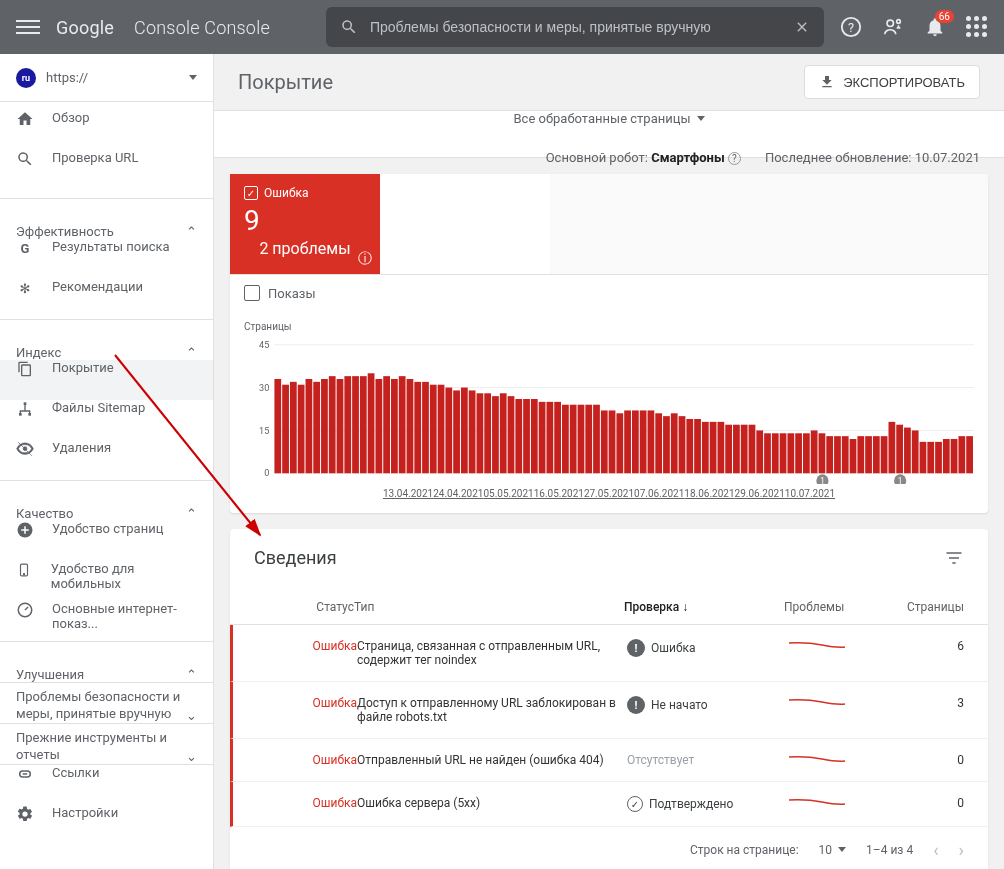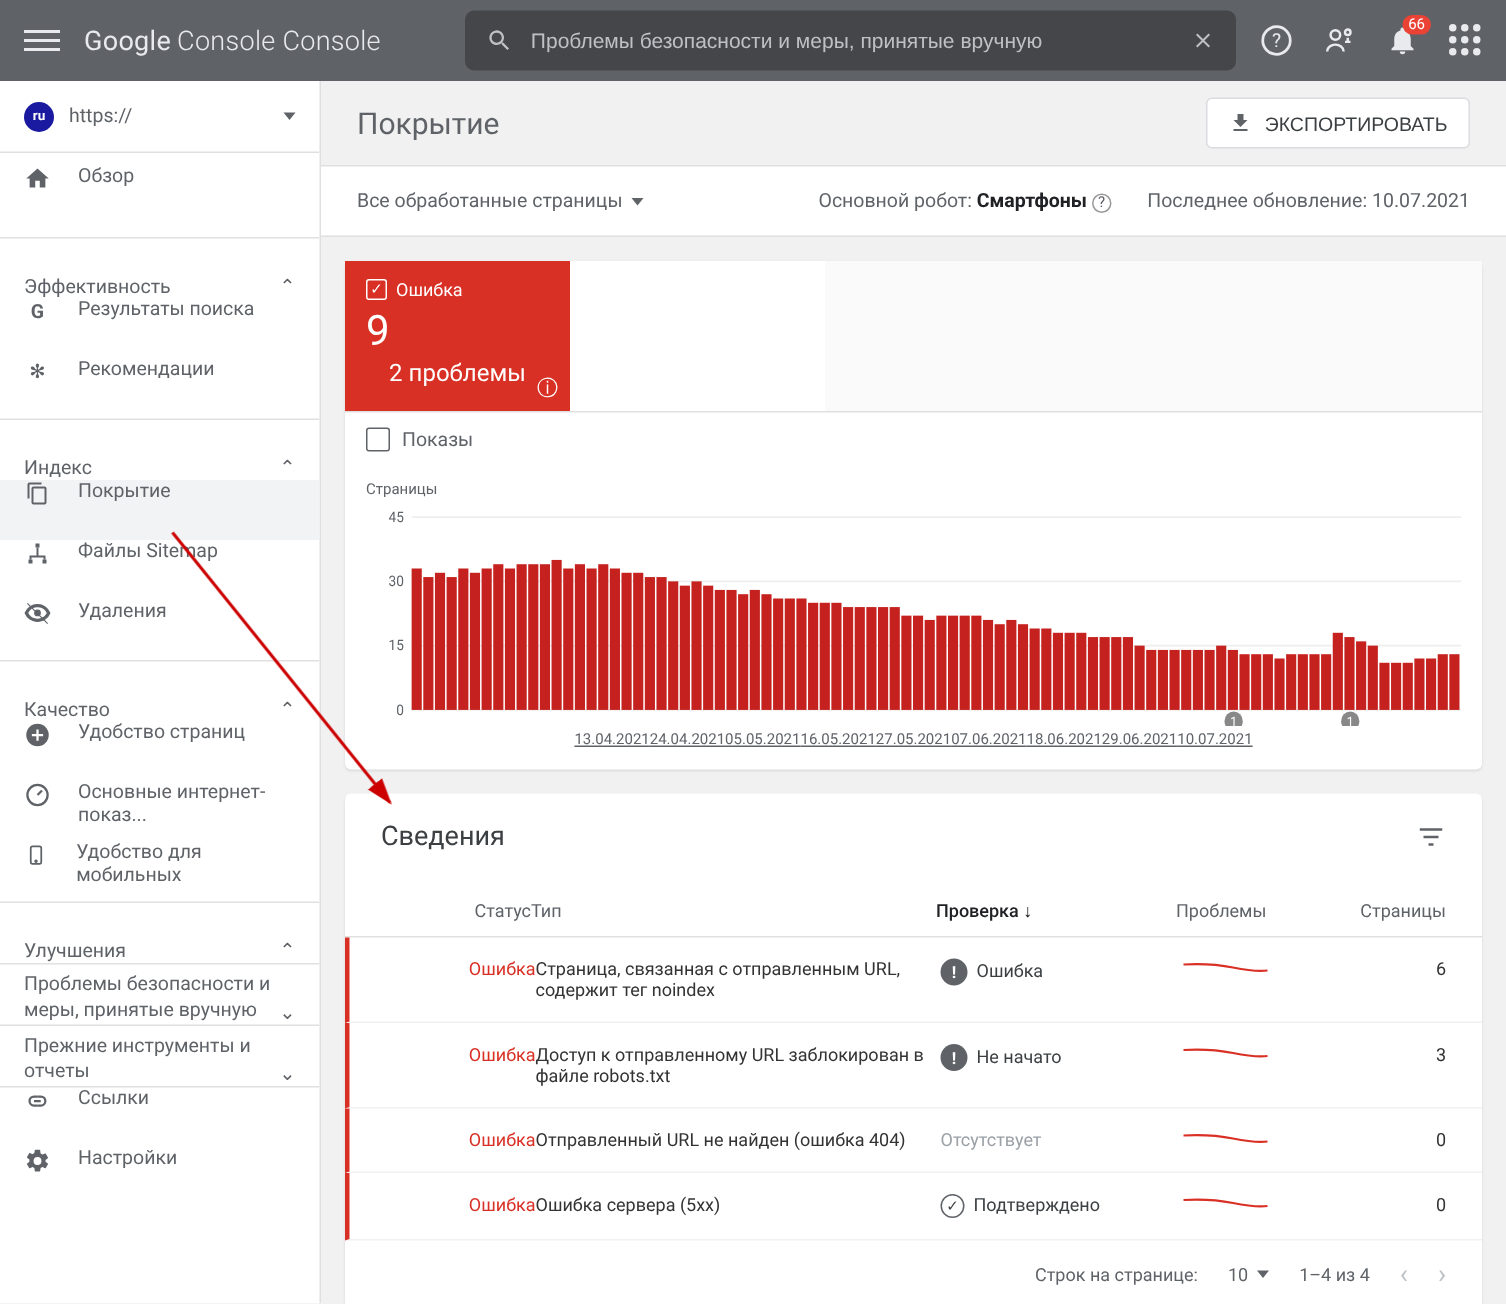--- a/index.html
+++ b/index.html
@@ -1,20 +1,20 @@
 <!DOCTYPE html>
 <html><head>
 <meta charset="utf-8">
 <style>
 * { box-sizing: border-box; margin: 0; padding: 0; }
 body { font-family: Roboto, Arial, sans-serif; font-size: 13px; color: #333; background: #f1f1f1; width: 1004px; height: 869px; overflow: hidden; position: relative; }
 .topbar { height: 54px; background: #5f6368; display: flex; align-items: center; padding: 0 16px; gap: 16px; }
 .hamburger { width: 24px; height: 24px; cursor: pointer; display: flex; flex-direction: column; justify-content: center; gap: 4px; }
 .hamburger span { height: 2px; background: #e8eaed; }
-.logo { color: #e8eaed; font-size: 18px; font-weight: 400; letter-spacing: 0.2px; display: flex; align-items: center; gap: 4px;}
+.logo { color: #e8eaed; font-size: 18px; font-weight: 400; letter-spacing: 0.2px; display: flex; align-items: center; gap: 20px;}
 .searchbar { flex: 1; max-width: 530px; height: 40px; background: #444649; border-radius: 6px; display: flex; align-items: center; padding: 0 14px; gap: 12px; color: #bdc1c6; margin-left:40px;}
 .searchbar input { flex: 1; background: transparent; border: none; color: #e8eaed; font-size: 14px; outline: none; }
 .searchbar input::placeholder { color: #bdc1c6; }
 .top-icons { display: flex; align-items: center; gap: 20px; margin-left: auto; }
 .top-icon { width: 22px; height: 22px; color: #e8eaed; cursor: pointer; position: relative; }
 .badge { position: absolute; top: -6px; right: -8px; background: #ea4335; color: #fff; font-size: 10px; padding: 1px 4px; border-radius: 8px; }
 .apps-icon { display: grid; grid-template-columns: repeat(3,5px); grid-template-rows: repeat(3,5px); gap: 3px; }
 .apps-icon span { background: #e8eaed; border-radius: 50%; }
 .layout { display: flex; height: calc(100% - 54px); }
 .sidebar { width: 214px; background: #fff; border-right: 1px solid #e0e0e0; overflow-y: auto; }
@@ -25,21 +25,21 @@
 .nav-section { padding: 8px 0; }
 .nav-item { height: 40px; display: flex; align-items: flex-start; padding: 0 16px; gap: 18px; cursor: pointer; color: #5f6368; font-size: 13px; }
 .nav-item.active-gray { background: #f1f3f4; }
 .nav-icon { width: 18px; height: 18px; display: inline-flex; align-items: center; justify-content: center; }
 .nav-header { height: 40px; display: flex; align-items: flex-end; justify-content: space-between; padding: 0 16px; color: #5f6368; font-size: 13px; cursor: pointer; }
 .section-border { border-top: 1px solid #e0e0e0; }
 .content { flex: 1; background: #f1f1f1; overflow-y: auto; position: relative; }
 .page-header { height: 56px; display: flex; align-items: center; justify-content: space-between; padding: 0 24px; background: #f1f1f1; }
 .page-title { font-size: 20px; color: #5f6368; }
 .export-btn { display: flex; align-items: center; gap: 8px; padding: 8px 14px; background: #fff; border: 1px solid #dadce0; border-radius: 4px; color: #3c4043; font-size: 13px; cursor: pointer; font-weight:500;}
-.filterbar { height: 48px; display: flex; align-items: center; padding: 0 24px; gap: 24px; font-size: 13px; color: #5f6368; border-top: 1px solid #e0e0e0; background:#fff; border-bottom:1px solid #e0e0e0;}
+.filterbar { height: 48px; display: flex; align-items: center; padding: 0 24px; gap: 24px; font-size: 13px; color: #5f6368; border-top: 1px solid #e0e0e0; background:#fff; border-bottom:1px solid #e0e0e0;flex-direction:column;}
 .filter-dropdown { display: flex; align-items: center; gap: 6px; cursor: pointer; }
 .fb-right { margin-left:auto; display:flex; gap:24px; }
 .card { background: #fff; margin: 16px; border-radius: 4px; box-shadow: 0 1px 2px rgba(0,0,0,0.1); }
 .tabs-row { display: flex; height: 100px; }
 .tab-error { width: 150px; background: #d93025; color: #fff; padding: 12px 14px; position: relative; }
 .tab-check { display: flex; align-items: center; gap: 6px; font-size: 12px; }
 .tab-check .cb { width: 14px; height: 14px; border: 1.5px solid #fff; border-radius: 2px; display:flex;align-items:center;justify-content:center;font-size:10px;}
 .tab-num { font-size: 28px; font-weight: 400; margin-top: 4px; }
 .tab-sub { font-size: 16px; margin-top: 2px; text-align: center; }
 .tab-help { position: absolute; bottom: 6px; right: 8px; font-size: 14px; }
@@ -133,20 +133,28 @@
     </div>
     <div class="nav-section">
       <div class="nav-item">
           <span class="nav-icon">
             <svg width="18" height="18" viewBox="0 0 24 24" fill="#5f6368">
               <path d="M10 20v-6h4v6h5v-8h3L12 3 2 12h3v8z"></path>
             </svg>
           </span>
           <span>Обзор</span>
         </div>
+      <div class="nav-item">
+          <span class="nav-icon">
+            <svg width="18" height="18" viewBox="0 0 24 24" fill="#5f6368">
+              <path d="M15.5 14h-.79l-.28-.27a6.5 6.5 0 10-.7.7l.27.28v.79l5 4.99L20.49 19l-4.99-5zm-6 0A4.5 4.5 0 1114 9.5 4.5 4.5 0 019.5 14z"></path>
+            </svg>
+          </span>
+          <span>Проверка URL</span>
+        </div>
     </div>
     <div class="section-border"></div>
     <div class="nav-header">
         <span>Эффективность</span>
         <span>⌃</span>
       </div>
     <div class="nav-item">
         <span class="nav-icon">
           <b>G</b>
         </span>
@@ -197,35 +205,35 @@
         <span class="nav-icon">
           <svg width="18" height="18" viewBox="0 0 24 24" fill="#5f6368">
             <circle cx="12" cy="12" r="10"></circle>
             <path d="M12 7v10M7 12h10" stroke="#fff" stroke-width="2"></path>
           </svg>
         </span>
         <span>Удобство страниц</span>
       </div>
     <div class="nav-item">
         <span class="nav-icon">
+          <svg width="14" height="18" viewBox="0 0 24 24" fill="none" stroke="#5f6368" stroke-width="2">
+            <rect x="6" y="2" width="12" height="20" rx="2"></rect>
+            <circle cx="12" cy="19" r="1" fill="#5f6368"></circle>
+          </svg>
+        </span>
+        <span>Удобство для мобильных</span>
+      </div>
+    <div class="nav-item">
+        <span class="nav-icon">
           <svg width="18" height="18" viewBox="0 0 24 24" fill="none" stroke="#5f6368" stroke-width="2">
             <circle cx="12" cy="12" r="9"></circle>
             <path d="M12 12L16 8"></path>
           </svg>
         </span>
         <span>Основные интернет-показ...</span>
-      </div>
-    <div class="nav-item">
-        <span class="nav-icon">
-          <svg width="14" height="18" viewBox="0 0 24 24" fill="none" stroke="#5f6368" stroke-width="2">
-            <rect x="6" y="2" width="12" height="20" rx="2"></rect>
-            <circle cx="12" cy="19" r="1" fill="#5f6368"></circle>
-          </svg>
-        </span>
-        <span>Удобство для мобильных</span>
       </div>
     <div class="section-border"></div>
     <div class="nav-header">
         <span>Улучшения</span>
         <span>⌃</span>
       </div>
     <div class="section-border"></div>
     <div class="nav-header">
         <span style="line-height:1.3">Проблемы безопасности и меры, принятые вручную</span>
         <span>⌄</span>

